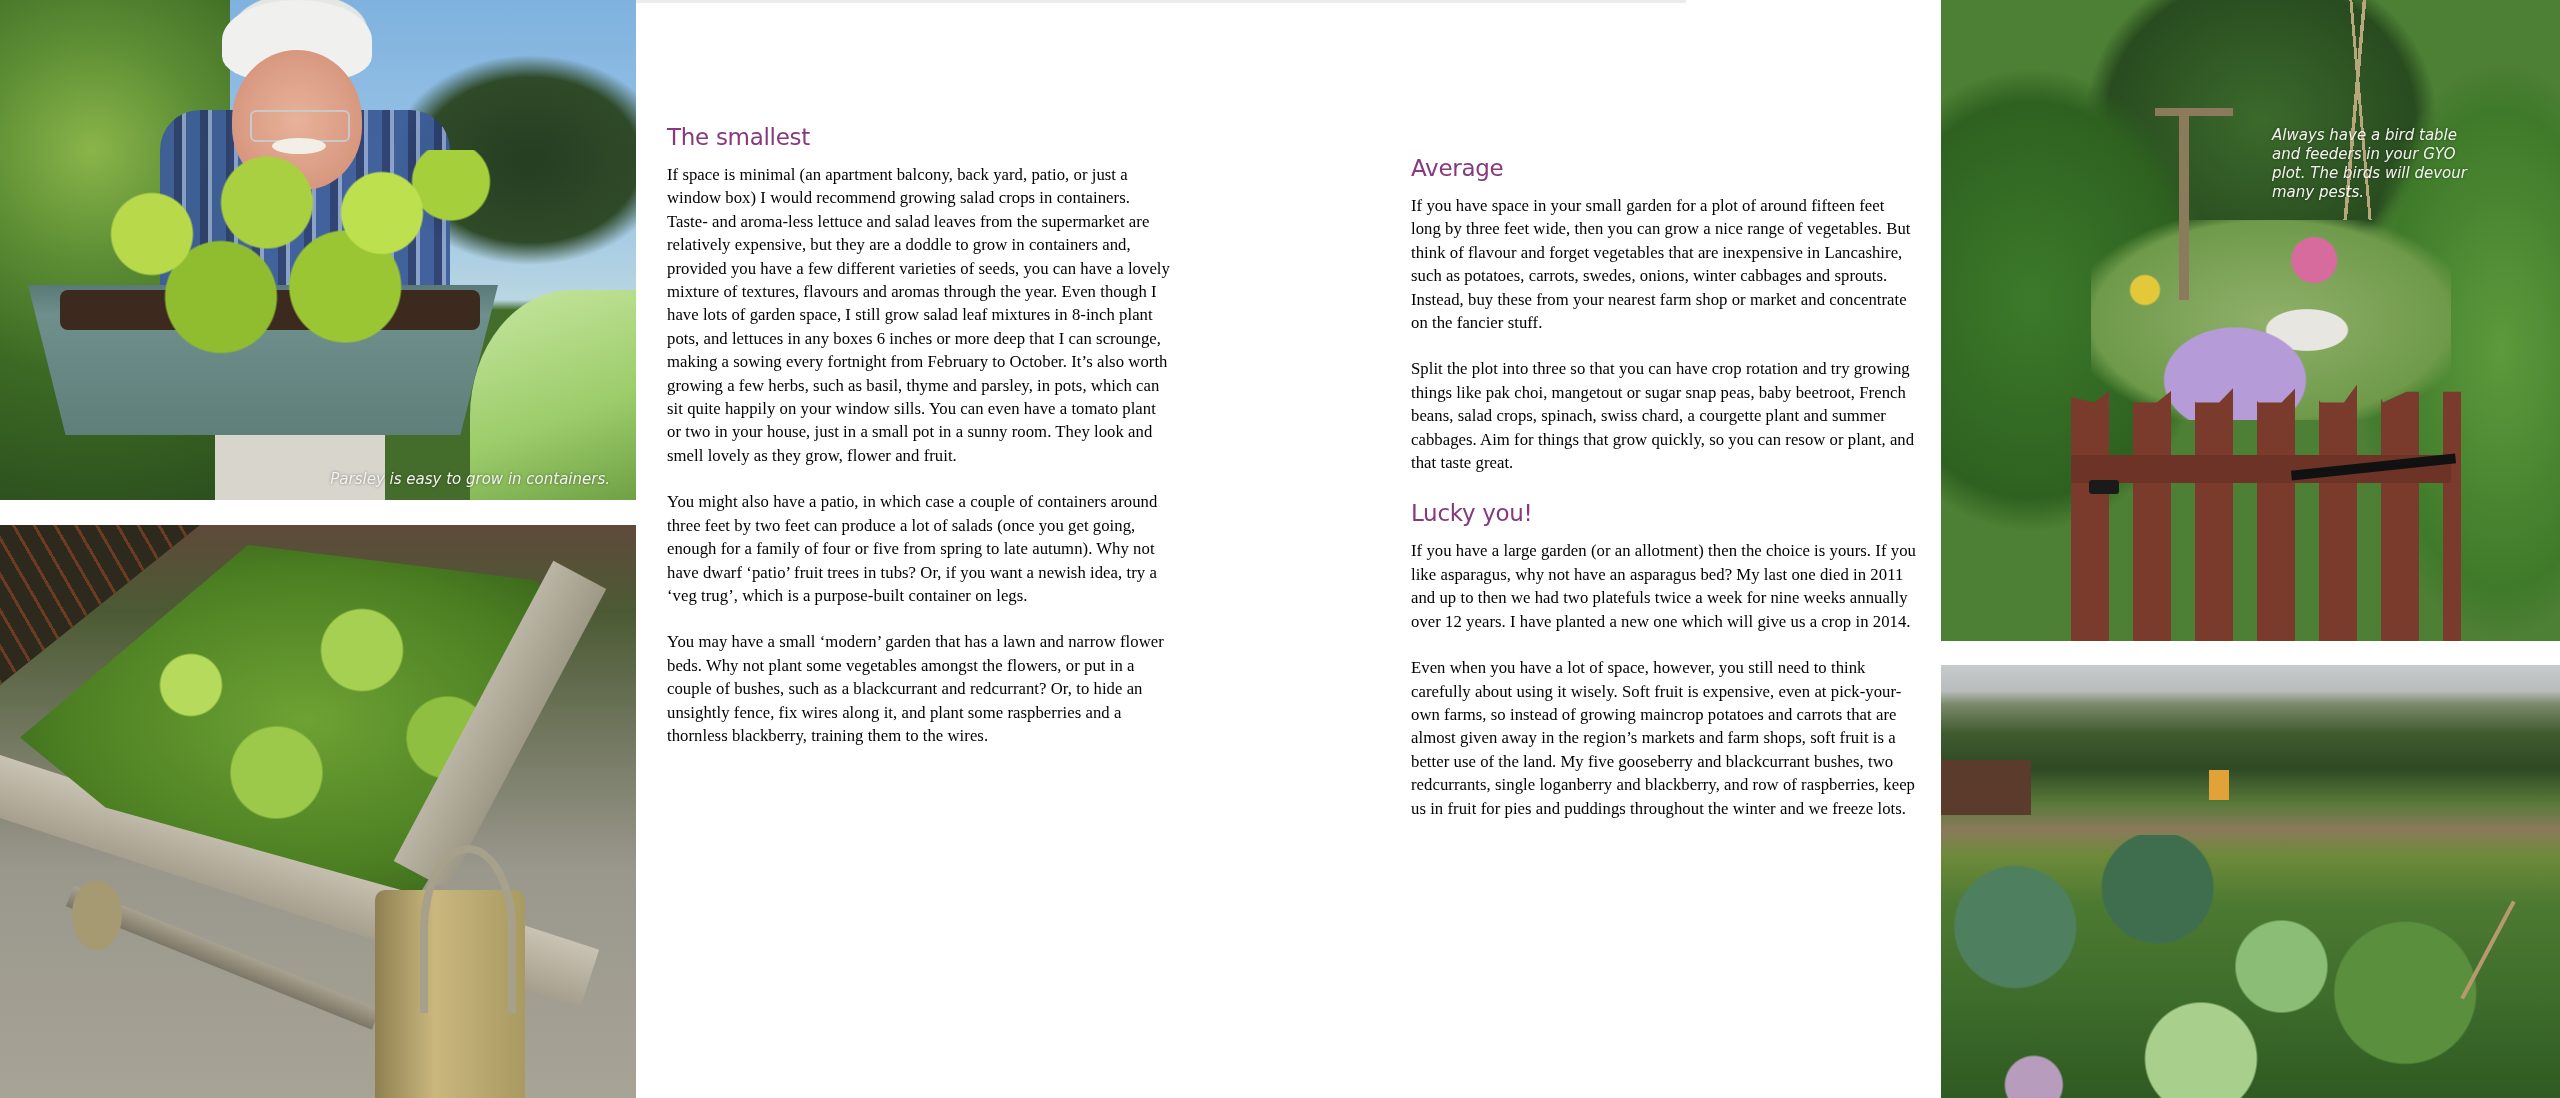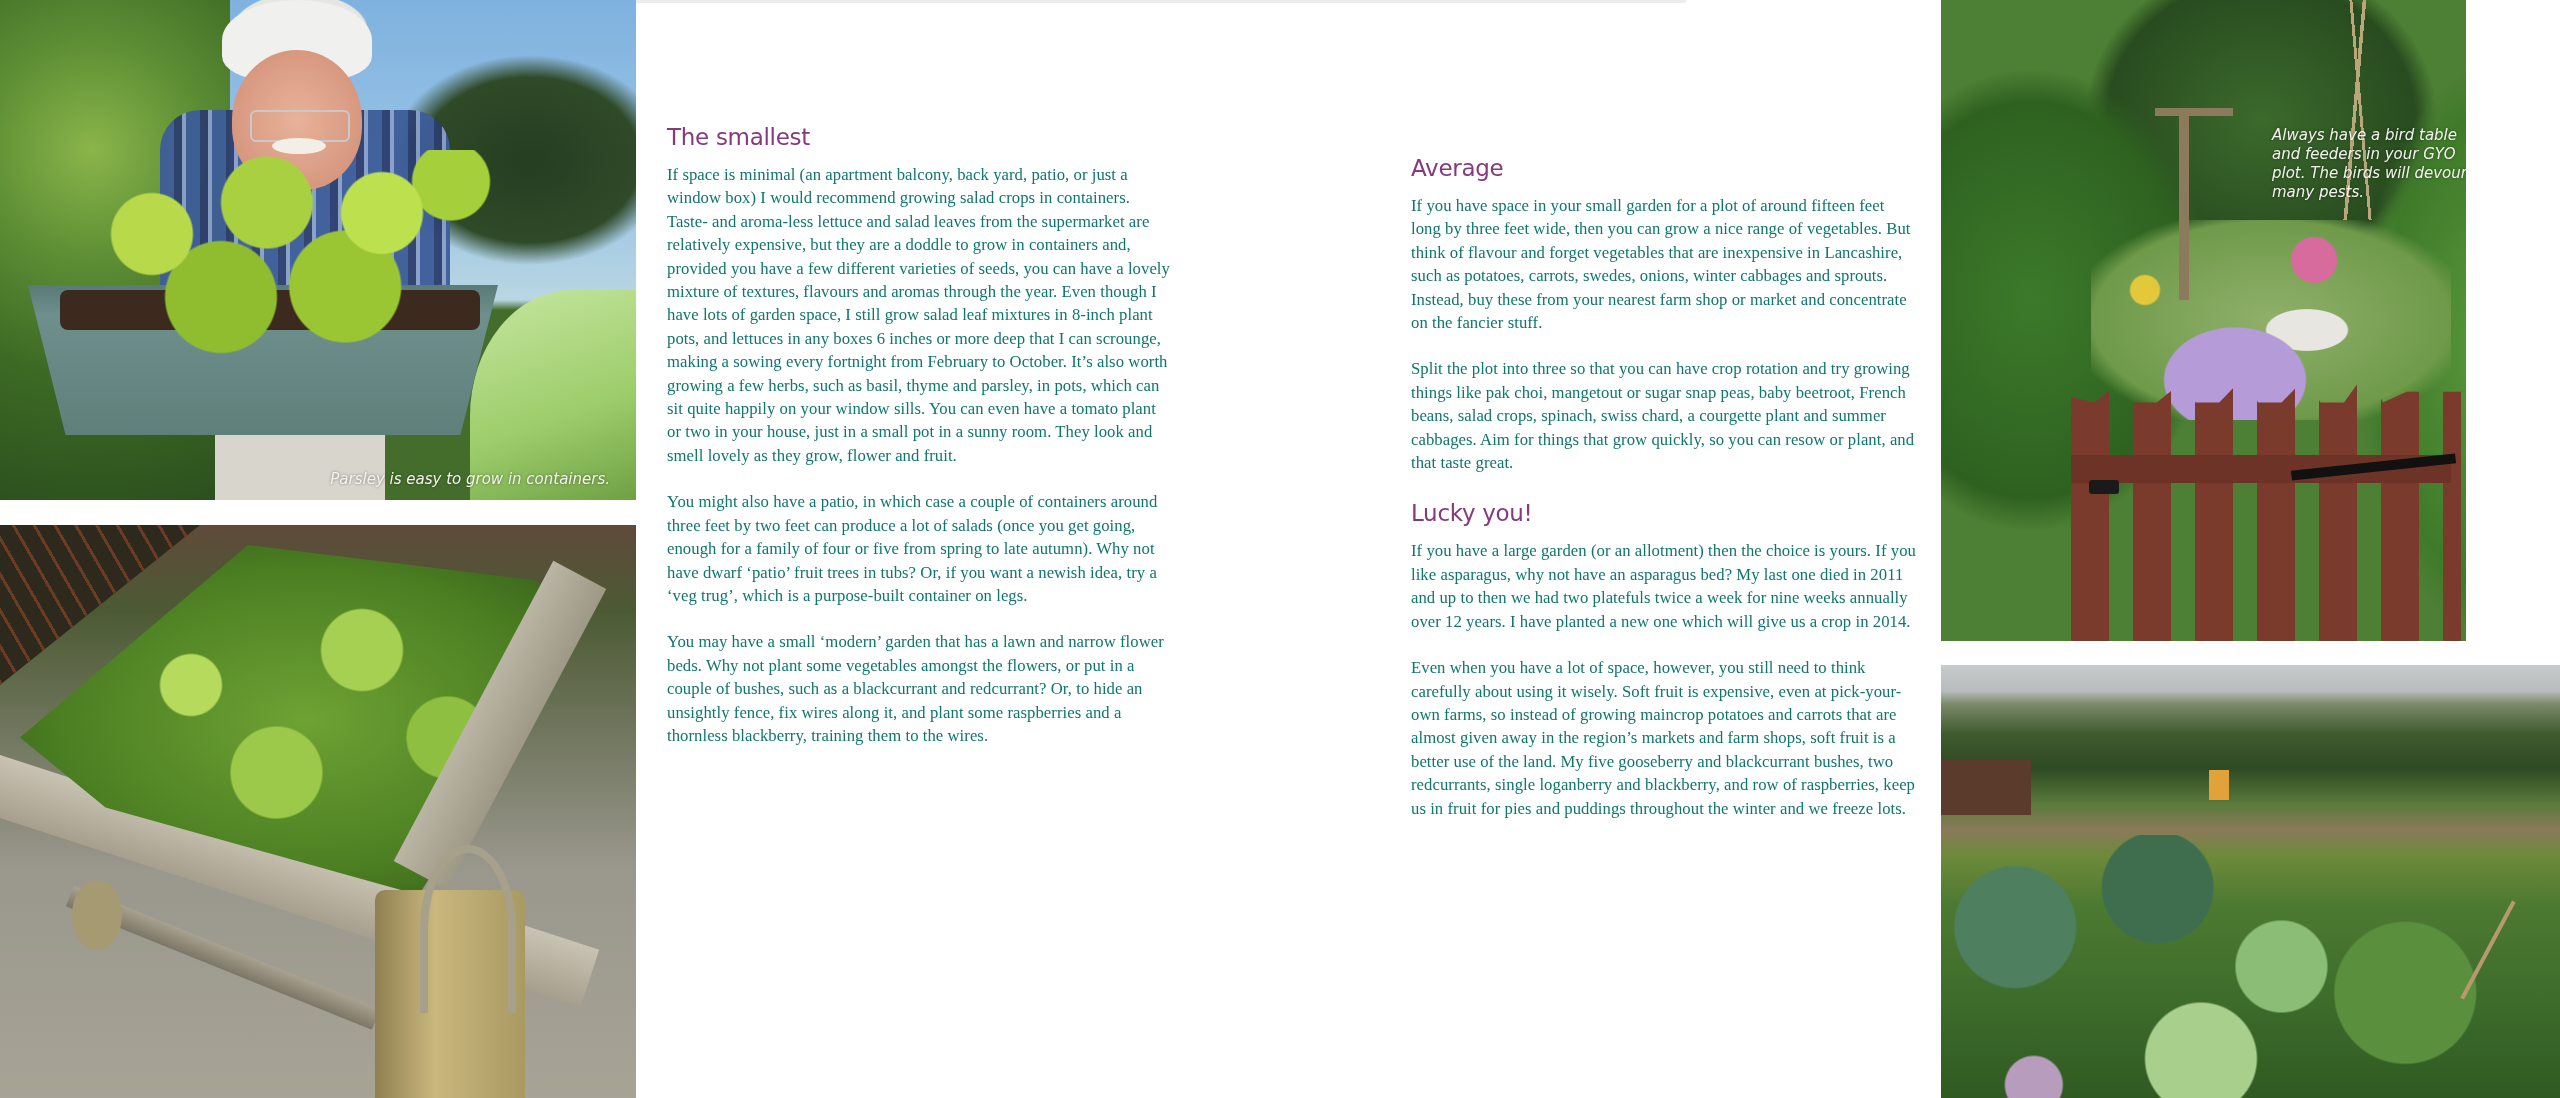--- a/index.html
+++ b/index.html
@@ -79,33 +79,33 @@
   #spread .topline { position:absolute; left:0; top:0; width:1050px; height:3px; background:#ececec; }
   .col { position: absolute; top: 122px; width: 505px; }
   #col-left { left: 31px; }
   #col-right { left: 775px; margin-top: 31px; }
   .heading {
     font-family: "DejaVu Sans", sans-serif; font-weight: normal;
     color: #86397e; font-size: 23px; line-height: 30px; margin: 0 0 11px 0;
     letter-spacing: -0.3px;
   }
   .para {
-    font-size: 16.7px; line-height: 23.4px; color: #0f766e; margin: 0;
+    font-size: 16.7px; line-height: 23.4px; color: #000000; margin: 0;
     letter-spacing: 0.05px;
   }
   .para + .para { margin-top: 23px; }
   .para + .heading { margin-top: 24px; }
   .pullquote {
     font-family: "DejaVu Sans", sans-serif; font-style: italic;
     color: #1f8c86; font-size: 14.6px; line-height: 19.5px; margin: 20px 0 0 0;
   }
   #col-right .pullquote { text-align: right; }
 
   
-  #photo-gate { left: 1941px; top: 0; width: 525px; height: 641px;
+  #photo-gate { left: 1941px; top: 0; width: 619px; height: 641px;
     background:
       radial-gradient(ellipse 260px 330px at 90px 300px, #3c7a2a 0%, #2e6120 60%, transparent 70%),
       radial-gradient(ellipse 200px 400px at 560px 350px, #5c9a3c 0%, #3f7a2a 60%, transparent 72%),
       radial-gradient(ellipse 220px 200px at 320px 120px, #3b6a2c 0%, #284b1f 70%, transparent 80%),
       #4d7f34; }
   #photo-gate .flowers { position:absolute; left:150px; top:220px; width:360px; height:200px;
     background:
       radial-gradient(circle at 15% 35%, #e3c93a 0 14px, transparent 16px),
       radial-gradient(circle at 62% 20%, #d86b9e 0 22px, transparent 24px),
       radial-gradient(ellipse at 40% 80%, #b59bd8 0 70px, transparent 72px),

